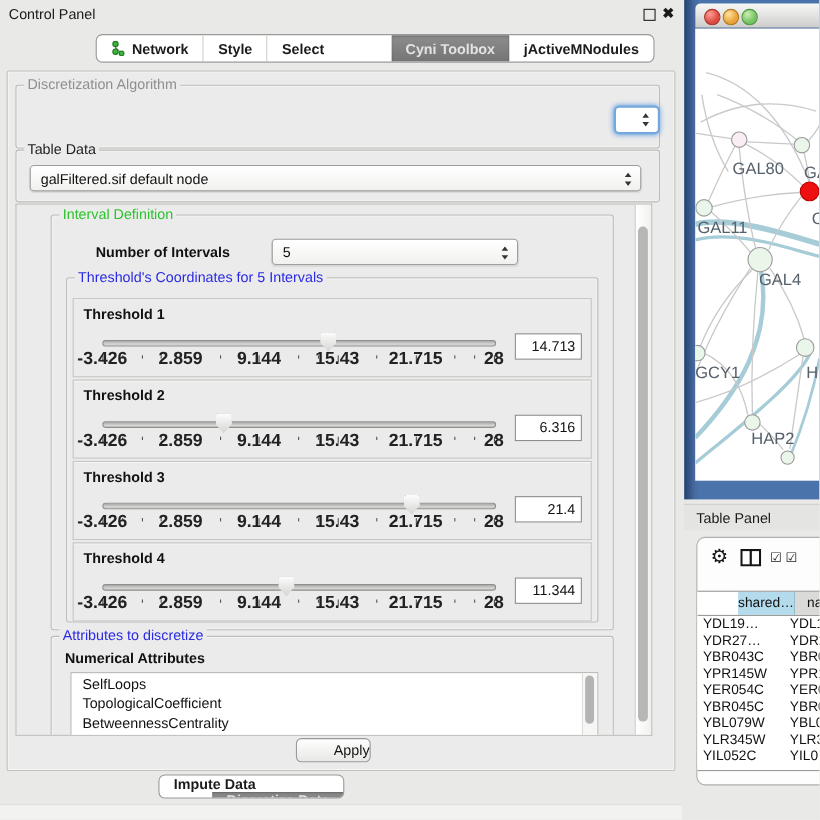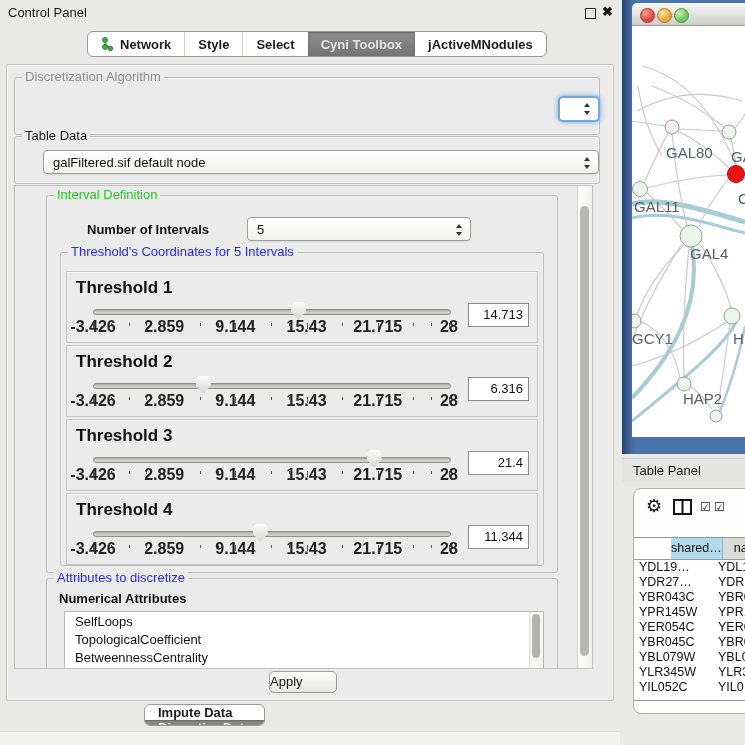--- a/index.html
+++ b/index.html
@@ -10,21 +10,21 @@
 
   
   .titlebar-text{left:8px;top:5px;font-size:13px;color:#1a1a1a;}
   .float-btn{left:585px;top:8px;width:9px;height:9px;border:1.6px solid #222;background:transparent;}
   .close-btn{left:602px;top:4px;font-size:13px;font-weight:bold;color:#1a1a1a;}
 
   .tabbar{display:flex;align-items:stretch;height:24px;background:#fff;border:1px solid #9a9a98;
           border-radius:6px;overflow:hidden;font-size:13px;font-weight:bold;}
   .tabbar .tab{display:flex;align-items:center;padding:0 13px;color:#1b1b1b;border-left:1px solid #cfcfcd;cursor:default;}
   .tabbar .tab:first-child{border-left:none;}
-  .tabbar .tab.active{background:linear-gradient(#8d8d8d,#757575);color:#e3e3e3;border-left:none;box-shadow:inset 0 1px 2px rgba(0,0,0,.3);}
+  .tabbar .tab.active{background:linear-gradient(#8d8d8d,#757575);color:#e3e3e3;border-left:none;box-shadow:inset 0 1px 2px rgba(0,0,0,.3);margin-left:48px;}
   .tabbar .tab.after-active{border-left:none;}
   .top-tabbar{left:87px;top:31px;}
   .bottom-tabbar{left:144px;top:704px;height:20px;flex-direction:column;}
   .net-ico{width:13px;height:14px;margin-right:6px;}
 
   .outer-panel{left:6px;top:64px;width:606px;height:635px;background:#ebebeb;
                border:1px solid #c2c2c0;border-radius:2px;box-shadow:inset 0 0 0 1px #f6f6f4;}
 
   .group{position:absolute;border:1px solid #bdbdbb;border-radius:3px;
          box-shadow:inset 0 0 0 1px #f3f3f1;}
@@ -49,34 +49,34 @@
   .combo-fragment .stepper{top:4px;}
 
   .popup{left:13px;top:80px;width:565px;height:56px;background:#fff;border:1px solid #b3b3b1;border-radius:7px;
          box-shadow:0 3px 10px rgba(0,0,0,.35);z-index:10;font-size:13px;}
   .popup .hint{position:absolute;top:4px;left:0;width:100%;text-align:center;color:#b9b9b9;}
   .popup .item{position:absolute;left:3px;white-space:nowrap;color:#111;}
   .popup .item.b{font-weight:bold;top:20px;}
   .popup .item.n{top:37px;}
 
   .tabledata-group{left:14px;top:136px;width:584px;height:46px;}
-  .td-combo{left:12px;top:13px;width:554px;height:22px;margin-left:16px;}
+  .td-combo{left:12px;top:13px;width:554px;height:22px;}
 
   .scrollpanel{left:14px;top:185px;width:577px;height:482px;border:1px solid #c0c0be;background:#ebebeb;overflow:hidden;}
   .vscroll{position:absolute;top:0;right:0;width:14px;height:100%;background:linear-gradient(90deg,#ffffff,#f1f1ef);border-left:1px solid #d2d2d0;}
   .vthumb{position:absolute;left:2px;width:9px;border-radius:5px;background:#b7b7b5;}
 
   .interval-group{left:31px;top:9px;width:510px;height:376px;}
   .noi-label{position:absolute;left:40px;top:26px;font-size:13px;font-weight:bold;}
   .noi-combo{left:200px;top:21px;width:222px;height:22px;}
   .thr-group{position:absolute;left:13px;top:56px;width:482px;height:312px;border:1px solid #bdbdbb;border-radius:3px;box-shadow:inset 0 0 0 1px #f3f3f1;}
 
   .thr-box{position:absolute;left:5px;width:470px;height:70px;background:#ebebeb;border:1px solid #c6c6c4;
            box-shadow:inset 0 1px 0 #f6f6f4;}
-  .thr-label{position:absolute;left:9px;top:6px;font-size:17px;font-weight:bold;}
+  .thr-label{position:absolute;left:9px;top:6px;font-size:13px;font-weight:bold;}
   .slider{position:absolute;left:26px;top:30px;width:356px;height:38px;}
   .sl-track{position:absolute;left:0;top:7px;width:100%;height:4px;border:1px solid #8f8f8d;border-radius:3px;
             background:linear-gradient(#a9a9a7,#d6d6d4 70%,#c6c6c4);}
   .sl-handle{position:absolute;top:0;width:15px;height:18px;background:linear-gradient(#fdfdfd,#d4d4d2);
              clip-path:polygon(6% 0,94% 0,100% 52%,50% 100%,0 52%);border-radius:3px;
              filter:drop-shadow(0 0 1px #777);}
   .sl-tick{position:absolute;top:21px;width:1px;background:#555;}
   .sl-tick.major{height:6px;}
   .sl-tick.minor{height:3px;}
   .sl-label{position:absolute;top:16px;transform:translateX(-50%);font-size:16px;font-weight:bold;color:#222;white-space:nowrap;}
@@ -84,21 +84,21 @@
              font-size:13px;text-align:right;line-height:22px;padding-right:5px;}
 
   .attr-group{left:31px;top:392px;width:510px;height:110px;}
   .attr-sub{position:absolute;left:12px;top:12px;font-size:13px;font-weight:bold;}
   .attr-list{position:absolute;left:17px;top:32px;width:478px;height:76px;background:#fff;border:1px solid #b7b7b5;overflow:hidden;}
   .attr-item{font-size:13px;line-height:17px;padding:1px 0 0 10px;color:#111;}
   .attr-vscroll{position:absolute;top:0;right:0;width:13px;height:100%;background:#f6f6f4;border-left:1px solid #ddd;}
   .attr-vthumb{position:absolute;left:2px;top:2px;width:8px;height:44px;border-radius:4px;background:#b3b3b1;}
 
   .apply-btn{left:269px;top:671px;width:66px;height:20px;background:linear-gradient(#ffffff,#e7e7e5);
-             border:1px solid #9a9a98;border-radius:5px;font-size:13px;text-align:left;line-height:20px;}
+             border:1px solid #9a9a98;border-radius:5px;font-size:13px;text-align:right;line-height:20px;}
 
   .bottom-strip{left:0;top:731px;width:620px;height:14px;background:#f2f2f0;border-top:1px solid #dededc;}
 
   
   .net-frame{left:622px;top:0;width:123px;height:454px;background:linear-gradient(90deg,#24406f,#46699f 9px,#4a72ab 14px);}
   .net-titlebar{position:absolute;left:10px;top:3px;width:113px;height:22px;background:linear-gradient(#f8f8f8,#cdcdcb);
                 border-radius:5px 0 0 0;border-bottom:1px solid #9a9a98;}
   .light{position:absolute;top:5px;width:13px;height:13px;border-radius:50%;}
   .light.red{left:8px;background:radial-gradient(circle at 35% 30%,#ff9f98,#dd4a42 60%);border:1px solid #a8352c;}
   .light.yellow{left:25px;background:radial-gradient(circle at 35% 30%,#ffe2a0,#e8a43b 60%);border:1px solid #b37a1e;}

